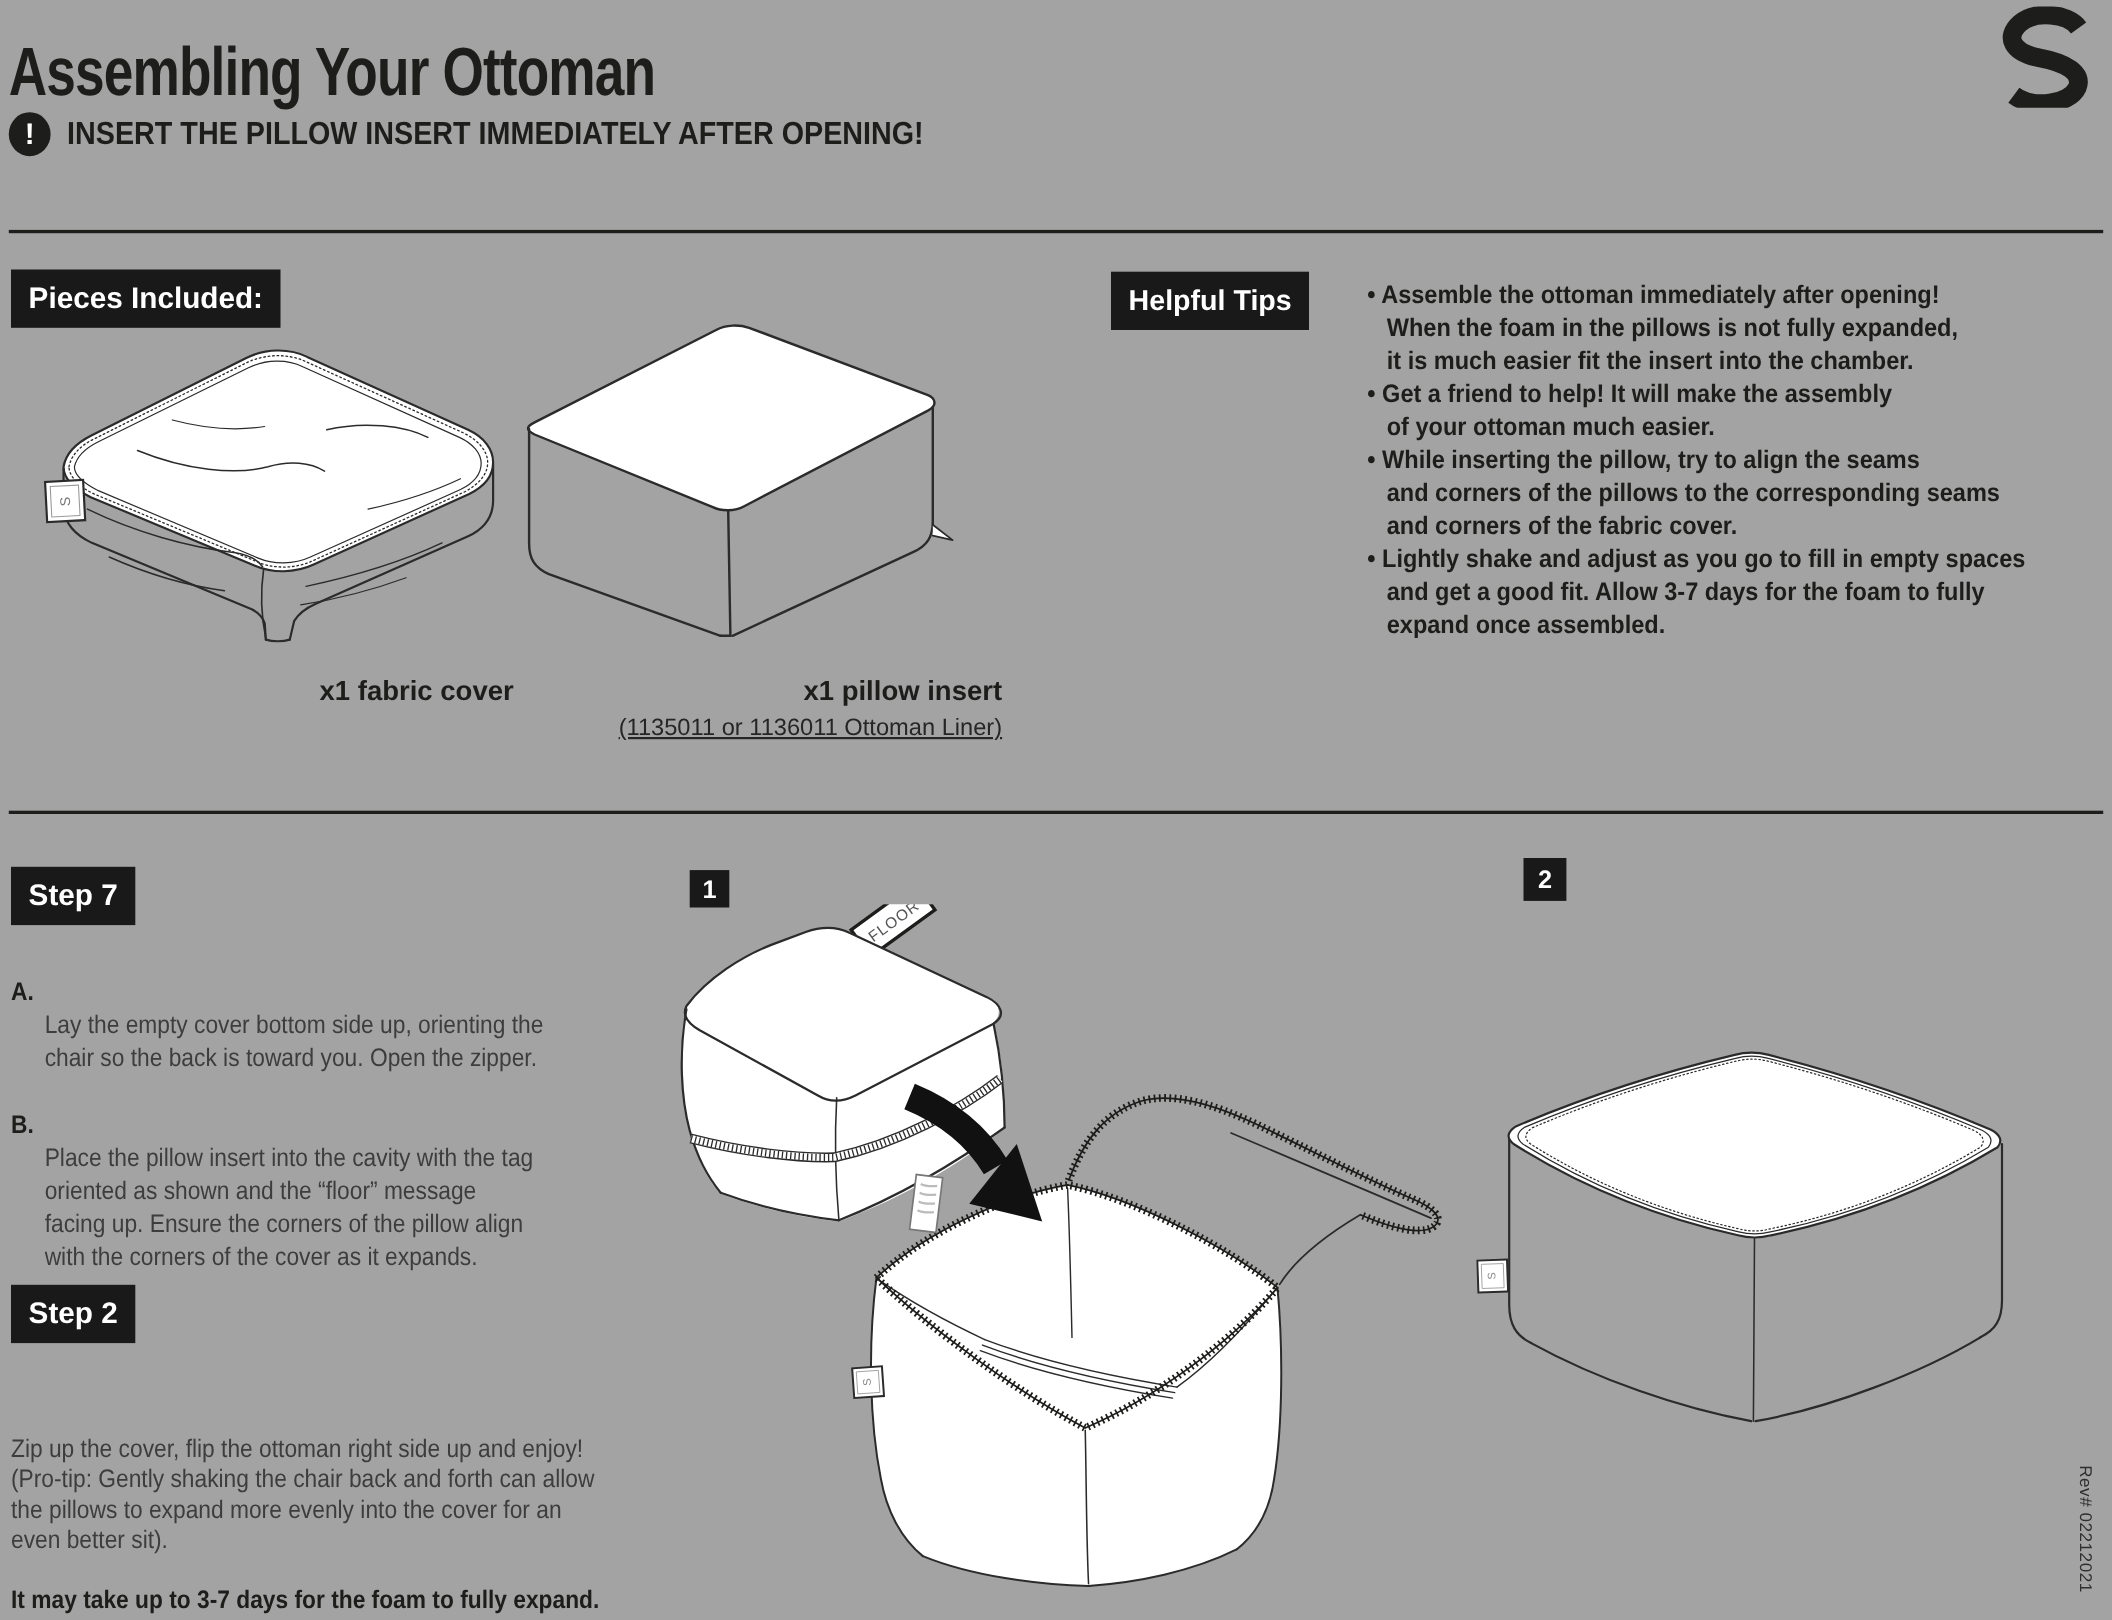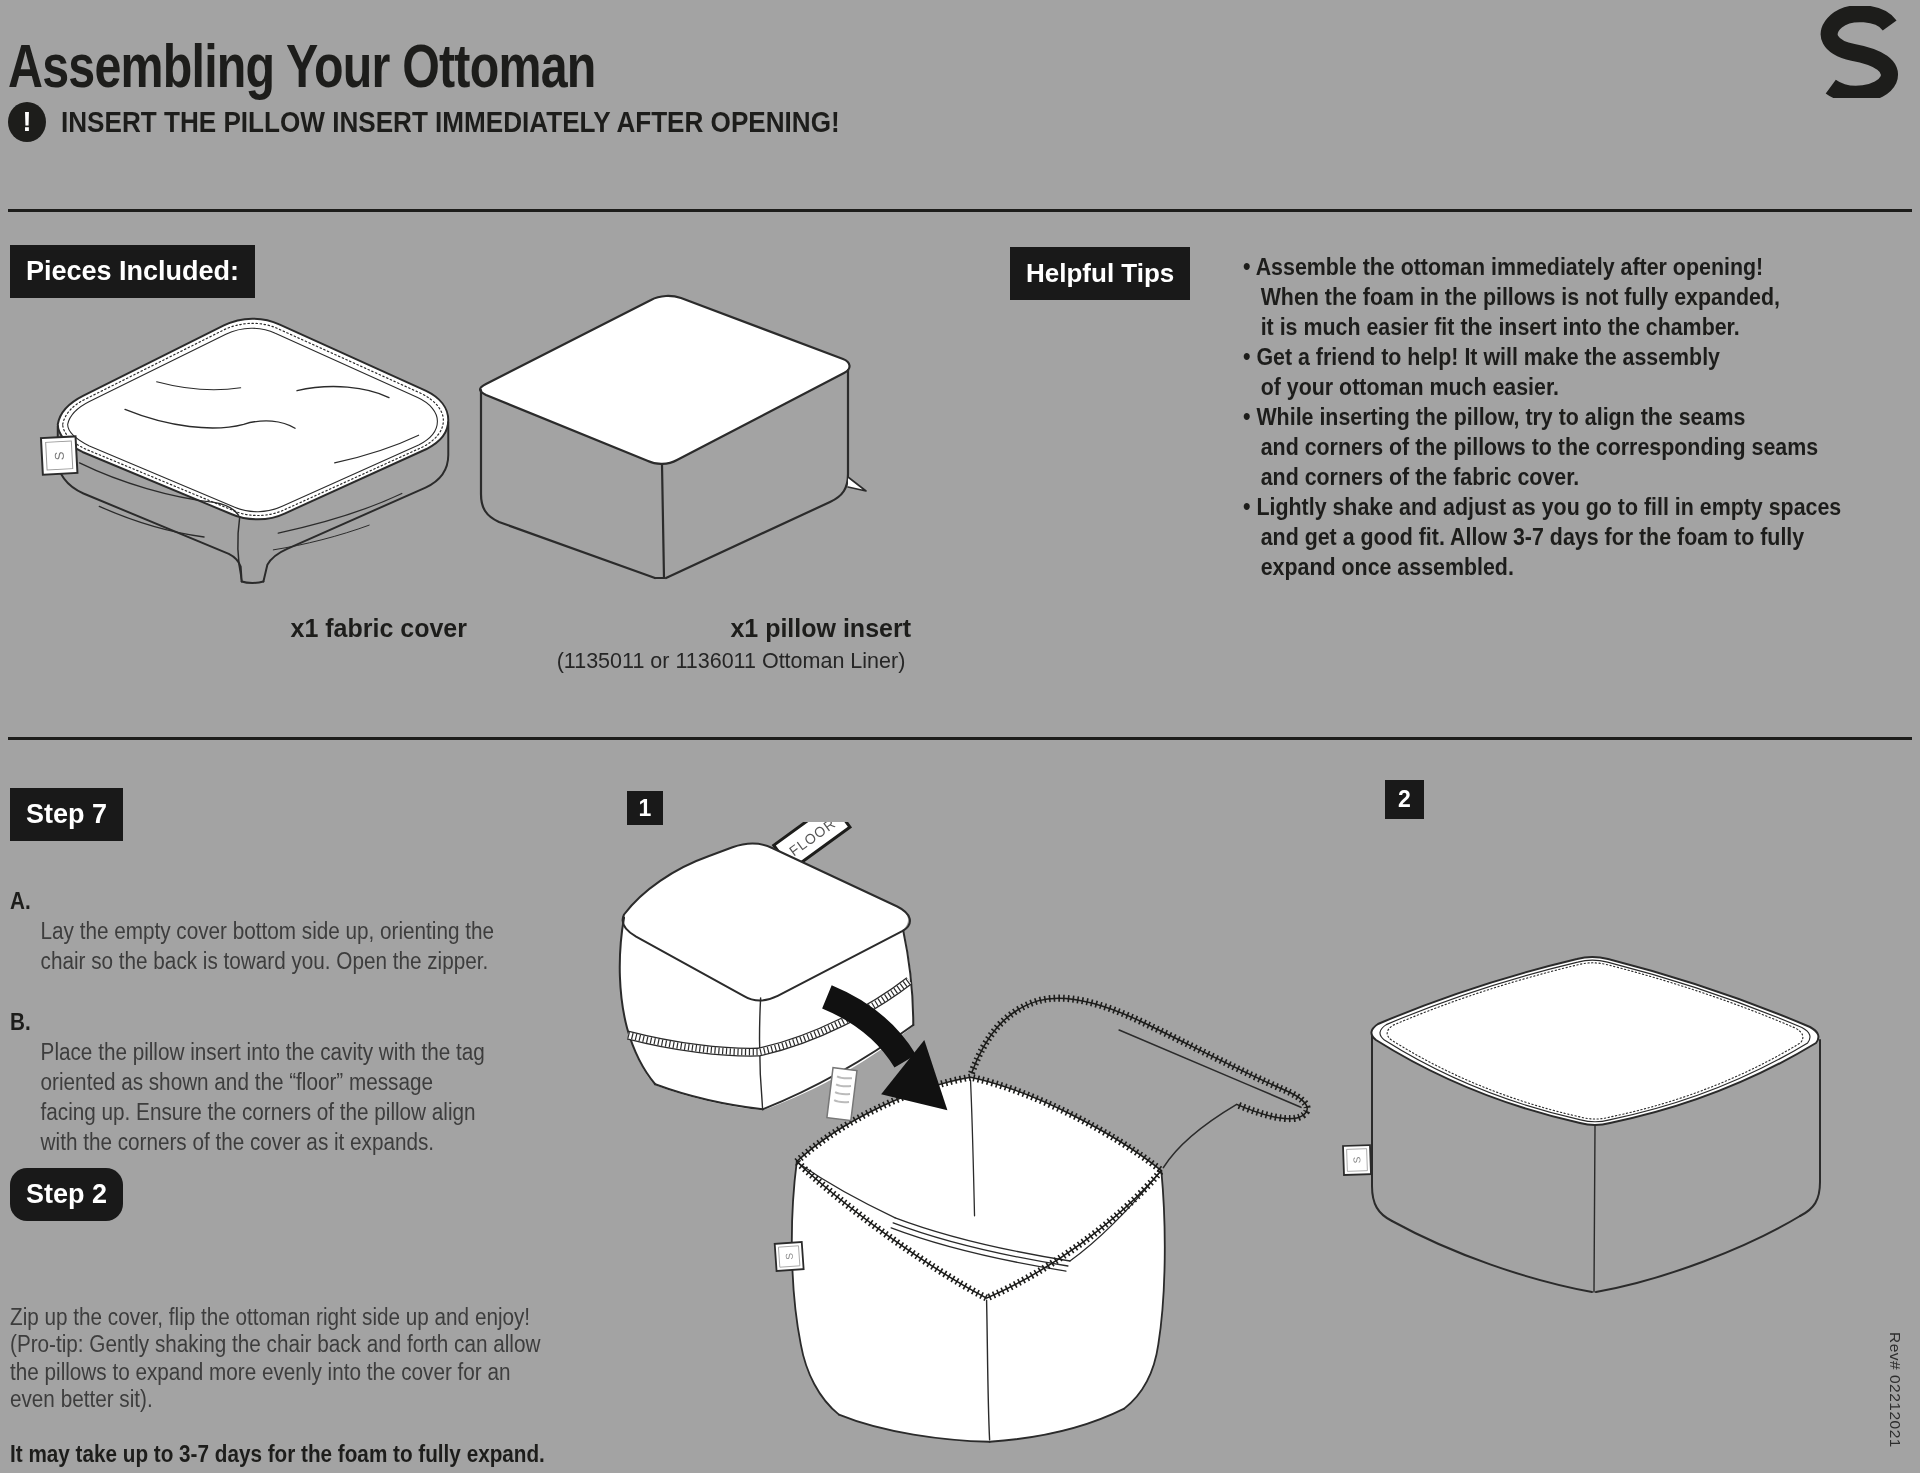--- a/index.html
+++ b/index.html
@@ -26,21 +26,21 @@
   .rule{left:8px;width:1904px;height:3px;background:#1d1d1b;}
   .blackbox{
     background:#191919;color:#ffffff;font-weight:bold;font-size:27px;
     padding:11px 16px;white-space:nowrap;
   }
   .badge{
     background:#191919;color:#ffffff;font-weight:bold;font-size:23px;
     display:flex;align-items:center;justify-content:center;
   }
   .piece-label{font-size:25px;font-weight:bold;text-align:right;color:#1d1d1b;}
-  .piece-sublabel{font-size:21.5px;font-weight:normal;text-align:center;color:#262626;margin-top:6px;}
+  .piece-sublabel{font-size:21.5px;font-weight:normal;text-align:right;color:#262626;margin-top:6px;text-decoration:underline;}
   .tips-list{
     list-style:none;margin:0;padding:0;font-size:23px;font-weight:bold;line-height:30px;
     transform:scaleX(0.93);transform-origin:left top;color:#1d1d1b;
   }
   .tips-list li{white-space:pre-line;padding-left:19px;text-indent:-19px;margin:0;}
   .steps-list{margin:0;padding:0;list-style:none;
     font-size:23px;line-height:30px;color:#3d3d3d;
     transform:scaleX(0.9);transform-origin:left top;}
   .step-item{position:relative;padding-left:34px;white-space:pre-line;margin-bottom:31px;}
   .step-letter{position:absolute;left:0;top:0;font-weight:bold;color:#1d1d1b;}
@@ -151,21 +151,21 @@
 chair so the back is toward you. Open the zipper.</span>
     </div>
     <div class="step-item">
       <span class="step-letter">B.</span><span>Place the pillow insert into the cavity with the tag
 oriented as shown and the “floor” message
 facing up. Ensure the corners of the pillow align
 with the corners of the cover as it expands.</span>
     </div>
   </div>
 
-  <div class="abs blackbox" style="left:10px;top:1168px;border-radius:17px;">Step 2</div>
+  <div class="abs blackbox" style="left:10px;top:1168px;">Step 2</div>
   <div class="abs step2-body" style="left:10px;top:1276px;width:660px;">
     <div>Zip up the cover, flip the ottoman right side up and enjoy!
 (Pro-tip: Gently shaking the chair back and forth can allow
 the pillows to expand more evenly into the cover for an
 even better sit).</div>
     <div class="step2-note">It may take up to 3-7 days for the foam to fully expand.</div>
   </div>
 
   <div class="abs badge" style="left:627px;top:791px;width:36px;height:34px;">1</div>
   <div class="abs badge" style="left:1385px;top:780px;width:39px;height:39px;">2</div>

